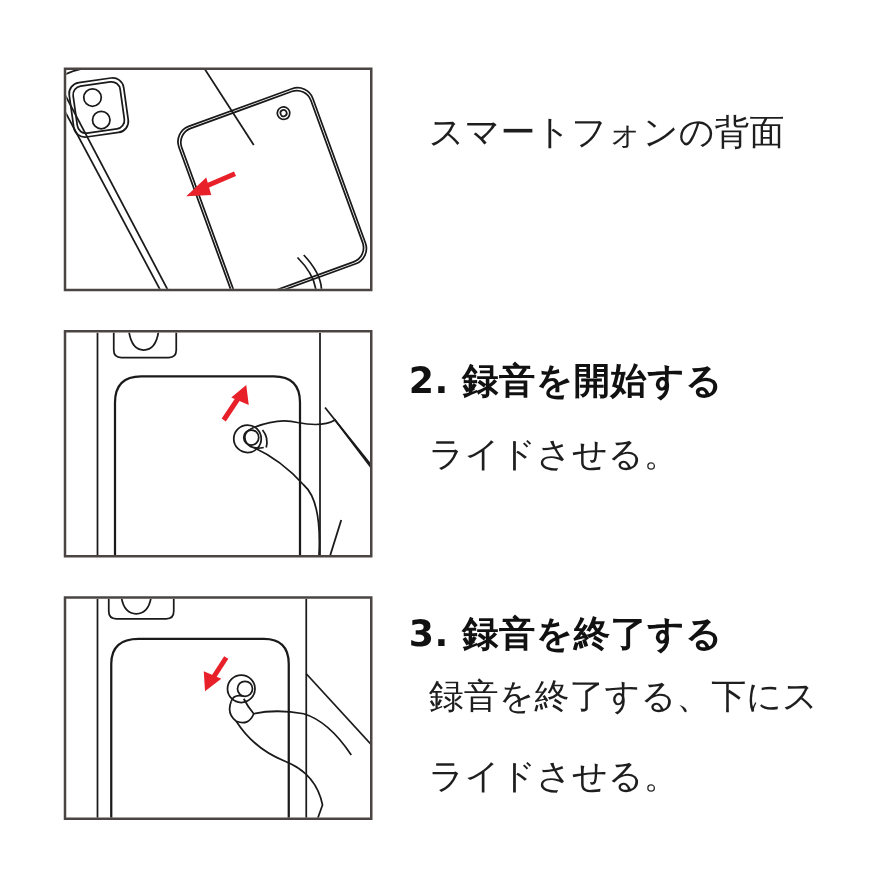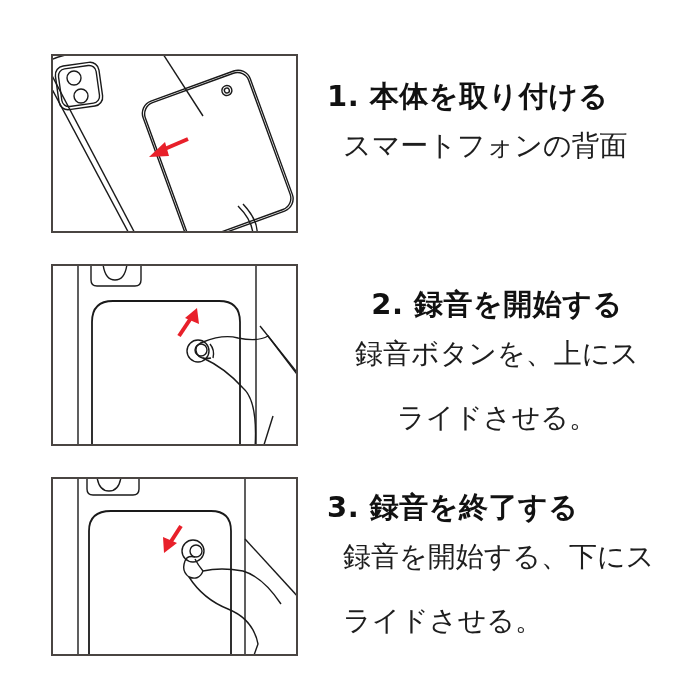--- a/index.html
+++ b/index.html
@@ -40,21 +40,20 @@
         <path d="M190 148 Q206 165 204 180"></path>
       </g>
 
       <g>
         <line x1="135" y1="83" x2="107" y2="95" stroke="#e8202a" stroke-width="4"></line>
         <polygon points="96,101 112,86 116,100" fill="#e8202a"></polygon>
       </g>
     </svg>
   </div>
   <div class="text" style="top:76px;">
-    <p class="title">1. 本体を取り付ける</p>
     <p class="desc" style="margin-top:6px;">スマートフォンの背面</p>
   </div>
 </div>
 
 <div class="step" style="top:0;">
   <div class="panel" style="top:264px; height:182px;">
     <svg width="247" height="182" viewBox="0 0 247 182">
       <g fill="none" stroke="#1a1a1a" stroke-width="1.4">
         <line x1="25" y1="0" x2="25" y2="182"></line>
         <line x1="203" y1="0" x2="203" y2="182"></line>
@@ -71,23 +70,22 @@
         <path d="M157 78 Q162 84 160 92"></path>
         <path d="M207 60 L247 110"></path>
         <path d="M220 150 L210 182"></path>
       </g>
       <g>
         <line x1="126" y1="70" x2="138" y2="52" stroke="#e8202a" stroke-width="4"></line>
         <polygon points="144,42 146,58 132,52" fill="#e8202a"></polygon>
       </g>
     </svg>
   </div>
-  <div class="text" style="top:284px;text-align:center;">
+  <div class="text" style="top:284px;">
     <p class="title">2. 録音を開始する</p>
-    <p class="desc" style="margin-top:6px;">録音ボタンを、上にス</p>
     <p class="desc">ライドさせる。</p>
   </div>
 </div>
 
 <div class="step" style="top:0;">
   <div class="panel" style="top:477px; height:179px;">
     <svg width="247" height="179" viewBox="0 0 247 179">
       <g fill="none" stroke="#1a1a1a" stroke-width="1.4">
         <line x1="25" y1="0" x2="25" y2="179"></line>
         <line x1="192" y1="0" x2="192" y2="179"></line>
@@ -105,16 +103,16 @@
         <path d="M192 60 L247 120"></path>
       </g>
       <g>
         <line x1="128" y1="47" x2="117" y2="64" stroke="#e8202a" stroke-width="4"></line>
         <polygon points="111,74 110,58 124,64" fill="#e8202a"></polygon>
       </g>
     </svg>
   </div>
   <div class="text" style="top:487px;">
     <p class="title">3. 録音を終了する</p>
-    <p class="desc" style="margin-top:6px;">録音を開始する、下にス</p>
+    <p class="desc" style="margin-top:6px;">録音を終了する、下にス</p>
     <p class="desc">ライドさせる。</p>
   </div>
 </div>
 
 </body></html>

